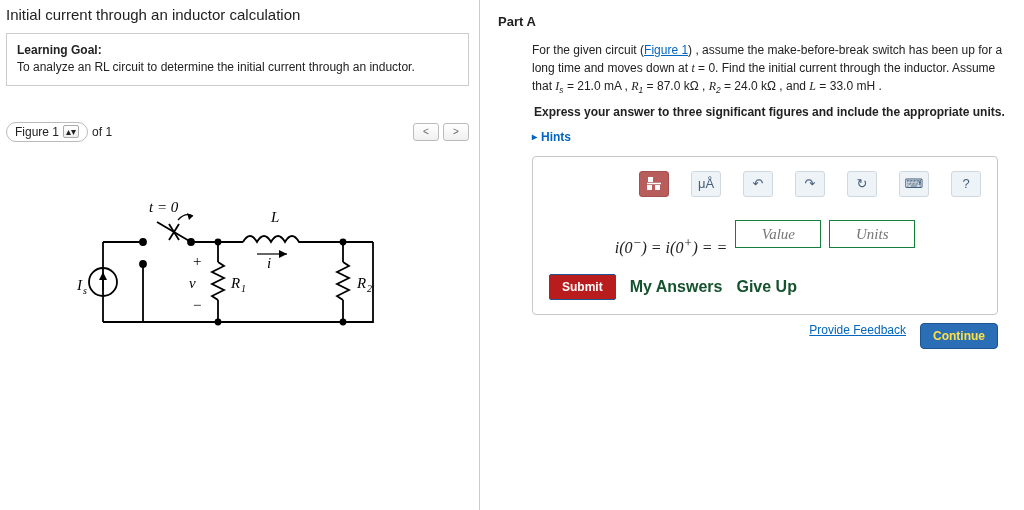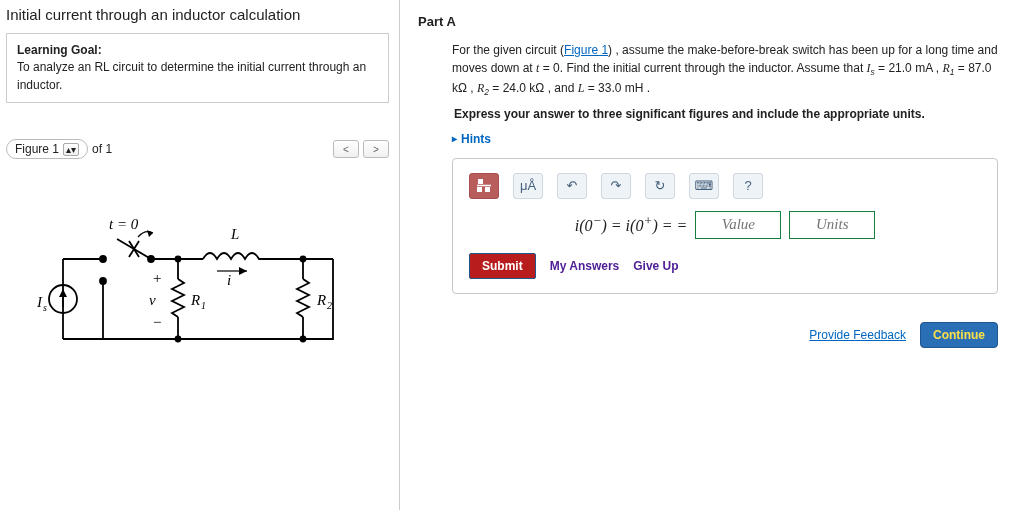--- a/index.html
+++ b/index.html
@@ -6,21 +6,21 @@
   body {
     font-family: Arial, Helvetica, sans-serif;
     font-size: 12px;
     color: #222;
     background: #fff;
     width: 1024px;
     height: 510px;
     display: flex;
   }
   .left-panel {
-    width: 400px;
+    width: 480px;
     padding: 6px 10px 0 6px;
     border-right: 1px solid #ccc;
   }
   .right-panel {
     flex: 1;
     padding: 14px 18px 0 18px;
     position: relative;
   }
   .title {
     font-size: 15px;
@@ -102,22 +102,22 @@
   .hints::before { content: "▸"; font-size: 10px; }
 
   .answer-box {
     border: 1px solid #c7c7c7;
     border-radius: 4px;
     padding: 14px 16px 14px 16px;
     margin-right: 8px;
   }
   .toolbar {
     display: flex;
-    justify-content: flex-start;
-    gap: 14px;
+    justify-content: flex-end;
+    gap: 22px;
     margin-bottom: 12px;
   }
   .tool-btn {
     width: 30px;
     height: 26px;
     border: 1px solid #cfd8e0;
     background: #eef3f8;
     border-radius: 3px;
     display: inline-flex;
     align-items: center;
@@ -134,21 +134,21 @@
   }
   .eq-row {
     display: flex;
     align-items: center;
     justify-content: center;
     gap: 8px;
     margin-bottom: 14px;
     font-family: "Times New Roman", serif;
     font-size: 16px;
   }
-  .eq-math { font-style: italic; }
+  .eq-math { font-style: italic; margin-top: 24px; }
   .eq-input {
     width: 86px;
     height: 28px;
     border: 1px solid #15803d;
     font-family: "Times New Roman", serif;
     font-style: italic;
     font-size: 15px;
     color: #888;
     text-align: center;
   }
@@ -161,34 +161,33 @@
     background: #b91c1c;
     color: #fff;
     border: 1px solid #1e568f;
     padding: 5px 12px;
     font-weight: bold;
     font-size: 12px;
     border-radius: 2px;
     cursor: pointer;
   }
   .link-btn {
-    color: #4c1d95;
-    font-weight: bold;
-    font-size: 12px;
+    color: #14532d;
+    font-weight: bold;
+    font-size: 16px;
     background: none;
     border: none;
     cursor: pointer;
   }
 
   .footer-row {
     display: flex;
     justify-content: flex-end;
-    align-items: center;
     gap: 14px;
-    margin-top: 28px;
+    margin-top: 8px;
     padding-right: 8px;
   }
   .feedback {
     color: #0066c0;
     text-decoration: underline;
     font-size: 12px;
     cursor: pointer;
   }
   .continue-btn {
     background: #2a6fb5;

